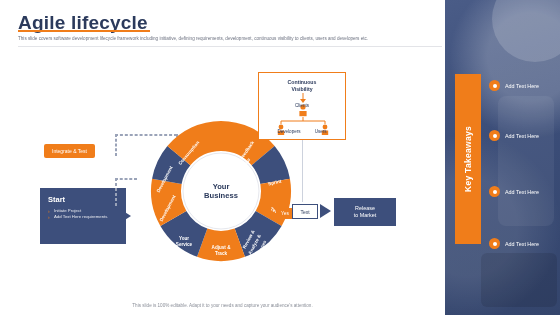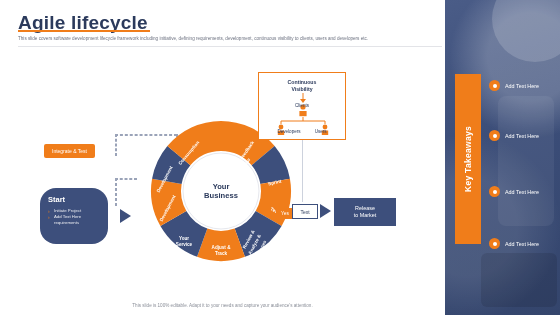--- a/index.html
+++ b/index.html
@@ -136,25 +136,24 @@
     color: #8b8f99;
   }
 
   
   .diagram { position: absolute; left: 0; top: 50px; width: 445px; height: 250px; }
 
   
   .start-box {
     position: absolute;
     left: 40px; top: 138px;
-    width: 68px; height: 56px;
+    width: 86px; height: 56px;
     background: #3d4f7c;
     color: #ffffff;
     padding: 7px 7px 5px 8px;
-    border-radius: 16px;
   }
   .start-box .st {
     font-size: 7.5px; font-weight: bold; margin-bottom: 4px;
   }
   .start-box ul { list-style: none; }
   .start-box li {
     font-size: 4.3px; line-height: 1.45;
     padding-left: 6px; position: relative;
     color: #e8eaf0;
   }

